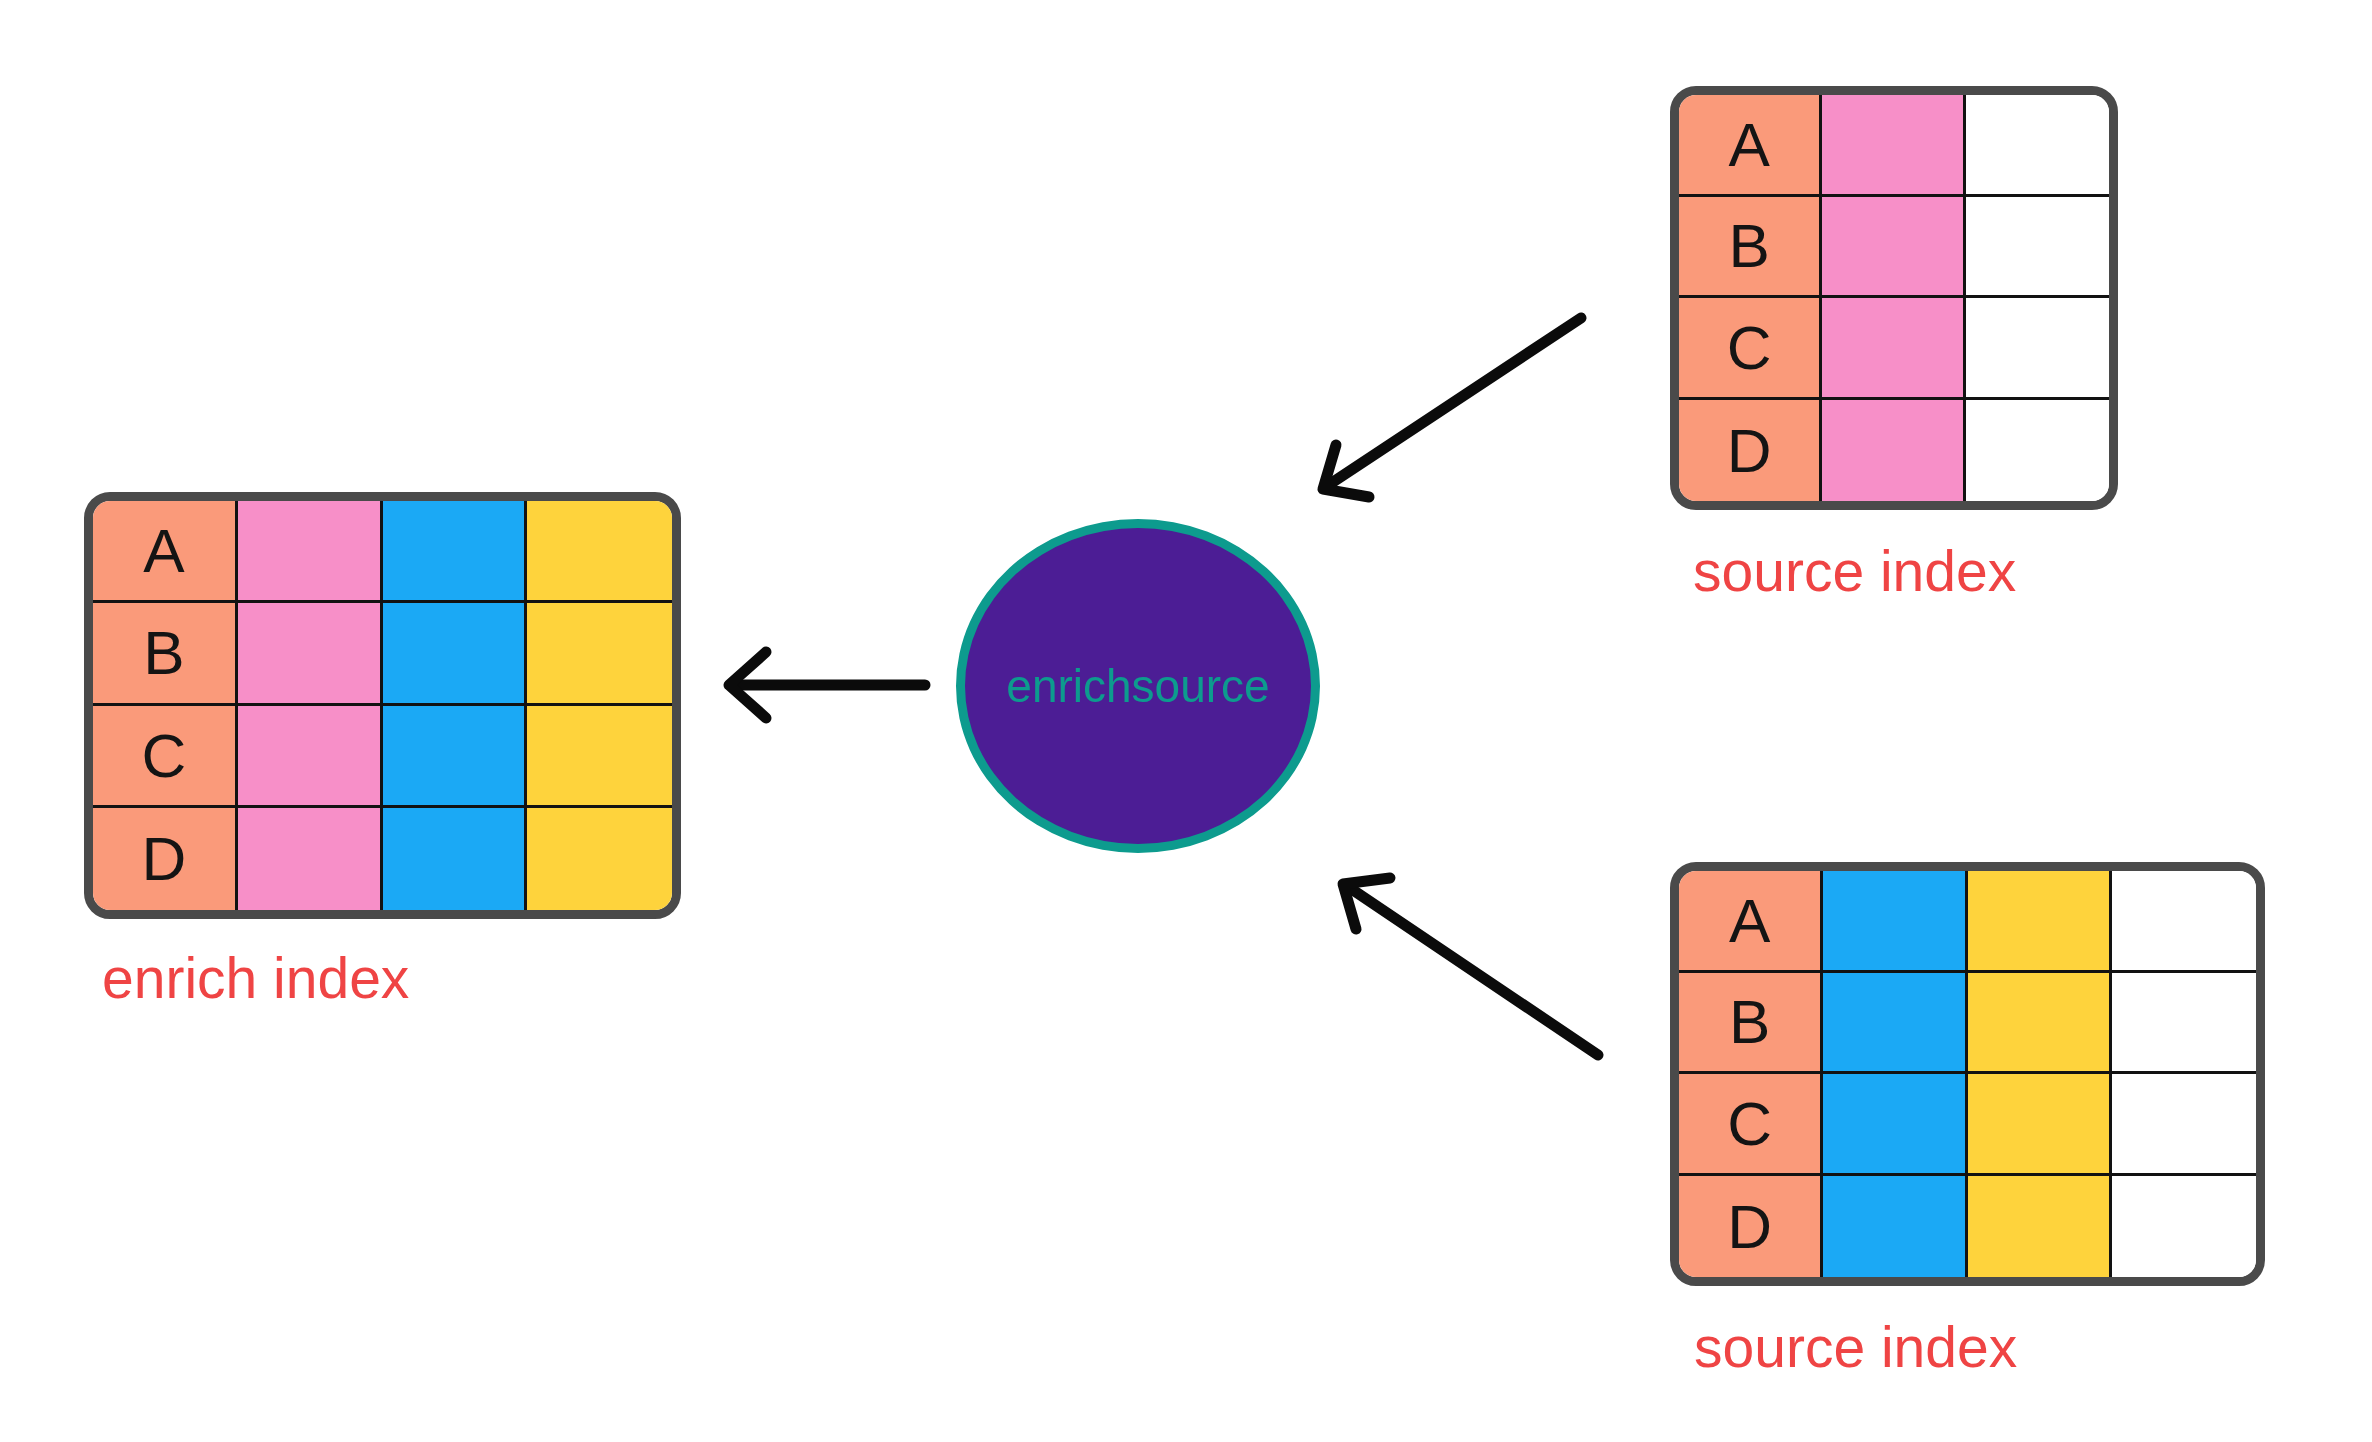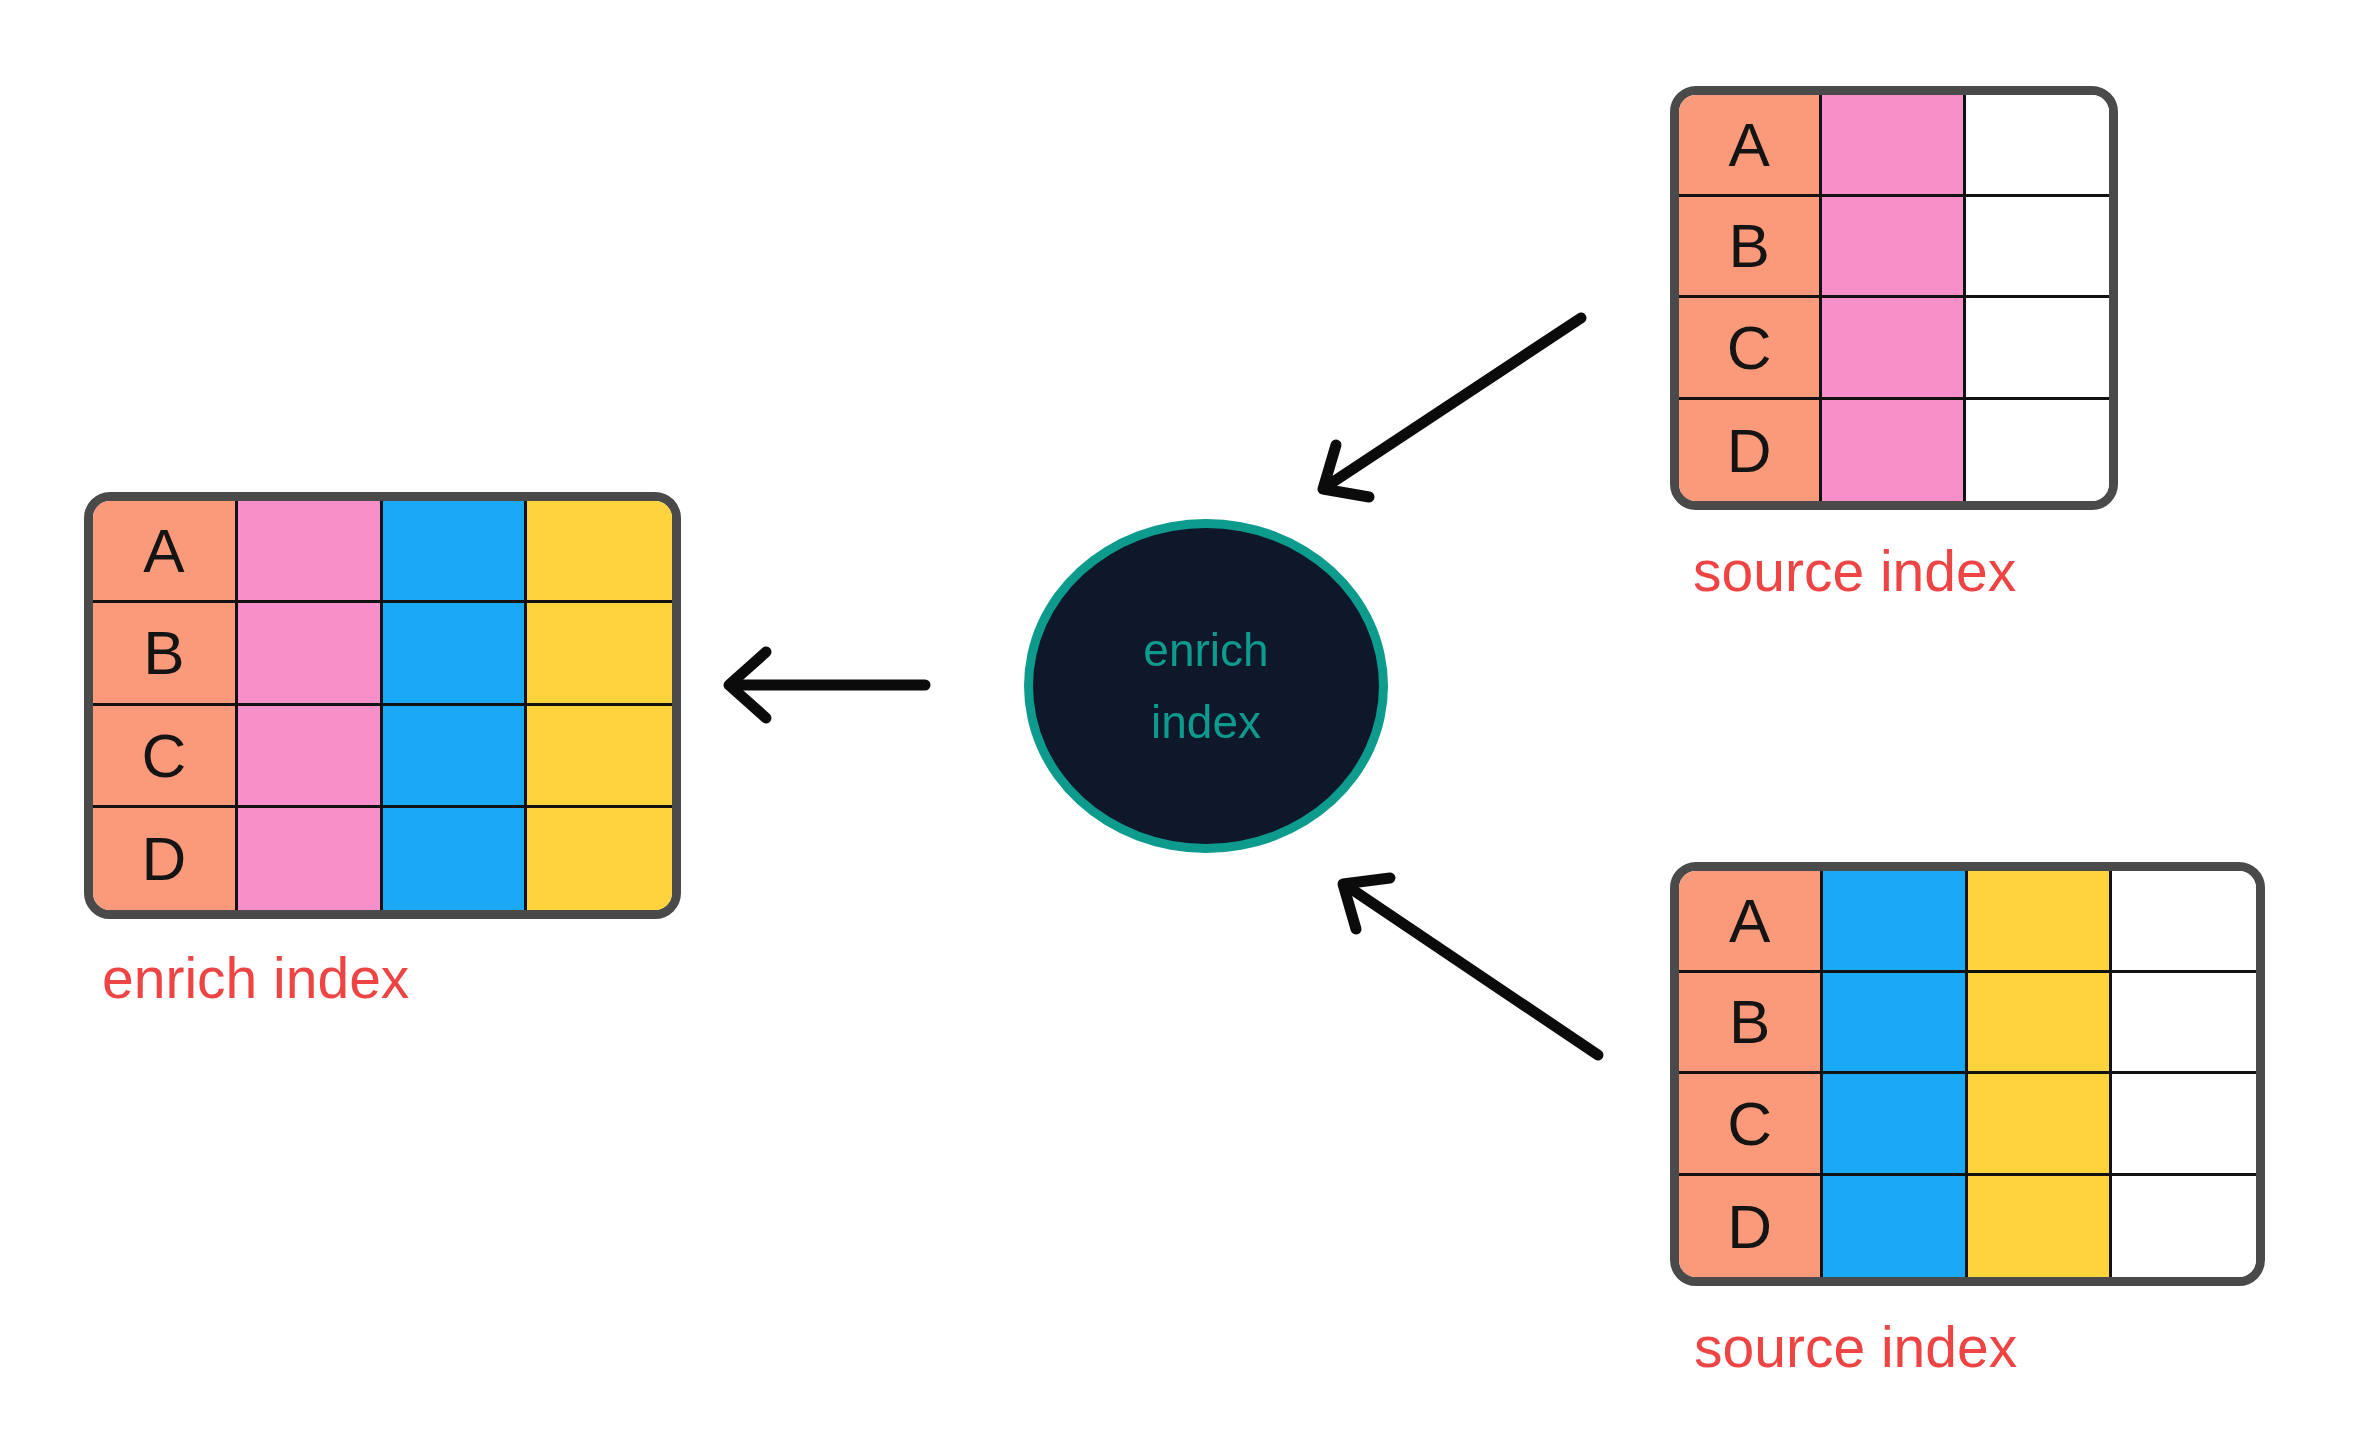--- a/index.html
+++ b/index.html
@@ -12,23 +12,23 @@
   .dtable{box-sizing:border-box;border:9px solid #4A4A4A;border-radius:26px;
           overflow:hidden;display:grid;background:#ffffff;}
   .cell{display:flex;align-items:center;justify-content:center;
         font-size:62px;color:#141414;box-sizing:border-box;}
   .cell.vline{border-right:3px solid #121212;}
   .cell.hline{border-bottom:3px solid #121212;}
 
   .tbl-label{position:absolute;font-size:57px;color:#ef4444;white-space:nowrap;}
 
   
-  .policy-circle{position:absolute;left:1024px;top:519px;width:364px;height:334px;
+  .policy-circle{position:absolute;left:956px;top:519px;width:364px;height:334px;
                  box-sizing:border-box;border:9px solid #0D9B8E;border-radius:50%;
-                 background:#0f172a;display:flex;flex-direction:column;
+                 background:#4c1d95;display:flex;flex-direction:row;
                  align-items:center;justify-content:center;}
   .policy-circle .line{font-size:46px;line-height:72px;color:#0D9B8E;}
 
   
   svg.arrows{position:absolute;left:0;top:0;width:2372px;height:1442px;}
   svg.arrows path{stroke:#0B0B0B;stroke-width:11;fill:none;
                   stroke-linecap:round;stroke-linejoin:round;}
 </style>
 </head>
 <body>
@@ -92,21 +92,21 @@
         <div class="cell vline" style="background: rgb(250, 154, 122);">D</div>
         <div class="cell vline" style="background: rgb(27, 169, 245);"></div>
         <div class="cell vline" style="background: rgb(254, 211, 60);"></div>
         <div class="cell" style="background: rgb(255, 255, 255);"></div>
       </div>
     <div class="tbl-label" style="left:24px;top:452px;">source index</div>
   </div>
 
   <div class="policy-circle">
     <div class="line">enrich</div>
-    <div class="line">index</div>
+    <div class="line">source</div>
   </div>
 
   <svg class="arrows" viewBox="0 0 2372 1442" xmlns="http://www.w3.org/2000/svg">
     <g>
       <path d="M1581 318 L1327 486"></path>
       <path d="M1336 445 L1323 489 L1369 497"></path>
     </g>
     <g>
       <path d="M925 685 L733 685"></path>
       <path d="M766 652 L729 685 L766 718"></path>

